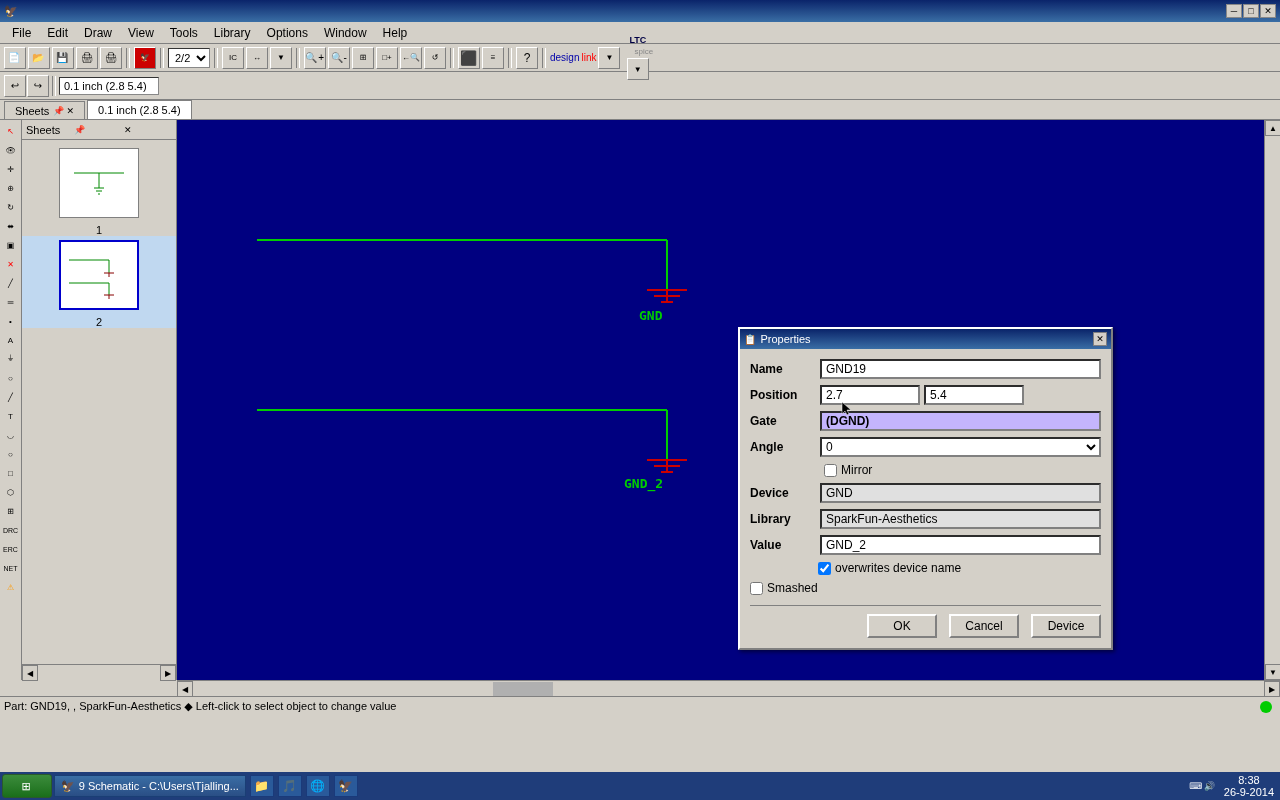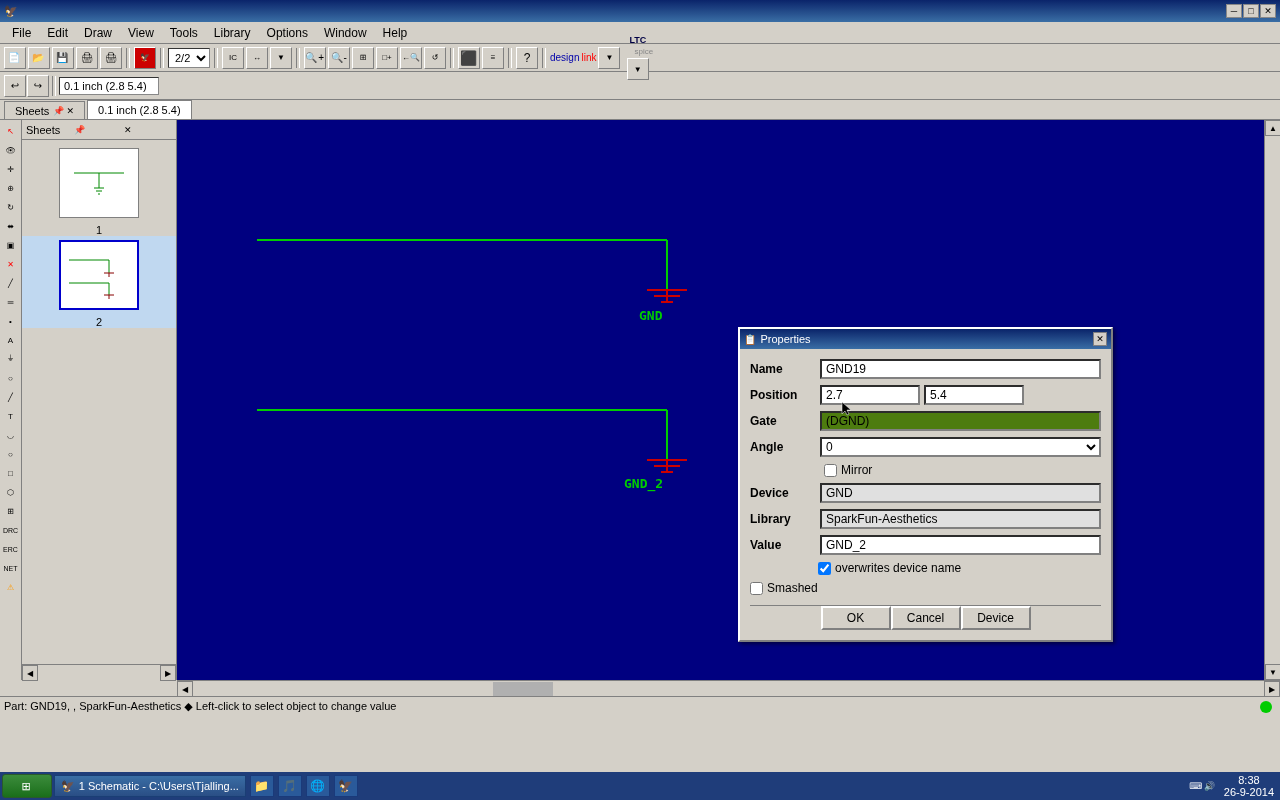--- a/index.html
+++ b/index.html
@@ -66,21 +66,21 @@
     #dialog-content { padding: 10px; }
     
     .dialog-section-title { font-weight: bold; font-size: 12px; margin-bottom: 8px; }
     .dialog-row { display: flex; align-items: center; margin-bottom: 6px; }
     .dialog-label { width: 70px; font-size: 12px; color: #000; font-weight: bold; }
     .dialog-input { flex: 1; height: 20px; border: 2px inset #808080; padding: 0 4px; font-size: 12px; background: white; }
     .dialog-input-half { width: 100px; height: 20px; border: 2px inset #808080; padding: 0 4px; font-size: 12px; background: white; margin-right: 4px; }
     .dialog-select { flex: 1; height: 20px; border: 2px inset #808080; font-size: 12px; background: white; }
     .dialog-checkbox { width: 13px; height: 13px; margin-right: 4px; cursor: pointer; }
     
-    .dialog-buttons { display: flex; justify-content: center; gap: 0; margin-top: 10px; border-top: 1px solid #808080; }
+    .dialog-buttons { display: flex; justify-content: flex-end; gap: 12px; margin-top: 10px; padding-top: 8px; border-top: 1px solid #808080; }
     .dialog-btn { width: 70px; height: 24px; background: #d4d0c8; border: 2px solid #808080; border-top-color: #fff; border-left-color: #fff; font-size: 12px; cursor: pointer; display: flex; align-items: center; justify-content: center; }
     
     .supply-symbol { font-size: 12px; font-weight: bold; margin-top: 4px; }
 
     #coord-display { background: white; border: 1px inset #888; padding: 0 4px; height: 18px; display: flex; align-items: center; font-size: 11px; min-width: 100px; }
 
     
     #toolbar3 { height: 28px; background: #d4d0c8; display: flex; align-items: center; padding: 2px 4px; gap: 1px; border-bottom: 1px solid #808080; }
   </style>
 </head>
@@ -297,21 +297,21 @@
       </div>
 
       <div class="dialog-row">
         <div class="dialog-label">Position</div>
         <input class="dialog-input-half" type="text" value="2.7" style="">
         <input class="dialog-input-half" type="text" value="5.4" style="">
       </div>
 
       <div class="dialog-row">
         <div class="dialog-label">Gate</div>
-        <input class="dialog-input" type="text" value="(DGND)" readonly="" style="background: #4d7c0f;">
+        <input class="dialog-input" type="text" value="(DGND)" readonly="" style="background: #c4b5fd; font-weight: bold;">
       </div>
 
       <div class="dialog-row">
         <div class="dialog-label">Angle</div>
         <select class="dialog-select">
           <option value="0">0</option>
           <option value="90">90</option>
           <option value="180">180</option>
           <option value="270">270</option>
         </select>
@@ -376,21 +376,21 @@
   <div id="status-indicator"></div>
 </div>
 
 <div id="taskbar">
   <div id="start-btn">
     <span>⊞</span>
     <span></span>
   </div>
   <div class="taskbar-item">
     <span style="margin-right:4px;">🦅</span>
-    <span>1 Schematic - C:\Users\Tjalling...</span>
+    <span>9 Schematic - C:\Users\Tjalling...</span>
   </div>
   <div style="display:flex; align-items:center; gap:4px; margin-left:4px;">
     <div style="width:24px; height:22px; background:#2a5a9a; border:1px solid #1a3a7a; display:flex; align-items:center; justify-content:center; cursor:pointer;">📁</div>
     <div style="width:24px; height:22px; background:#2a5a9a; border:1px solid #1a3a7a; display:flex; align-items:center; justify-content:center; cursor:pointer;">🎵</div>
     <div style="width:24px; height:22px; background:#2a5a9a; border:1px solid #1a3a7a; display:flex; align-items:center; justify-content:center; cursor:pointer;">🌐</div>
     <div style="width:24px; height:22px; background:#2a5a9a; border:1px solid #1a3a7a; display:flex; align-items:center; justify-content:center; cursor:pointer;">🦅</div>
   </div>
   <div id="taskbar-right">
     <span style="font-size:9px;">⌨ 🔊</span>
     <div id="clock">

